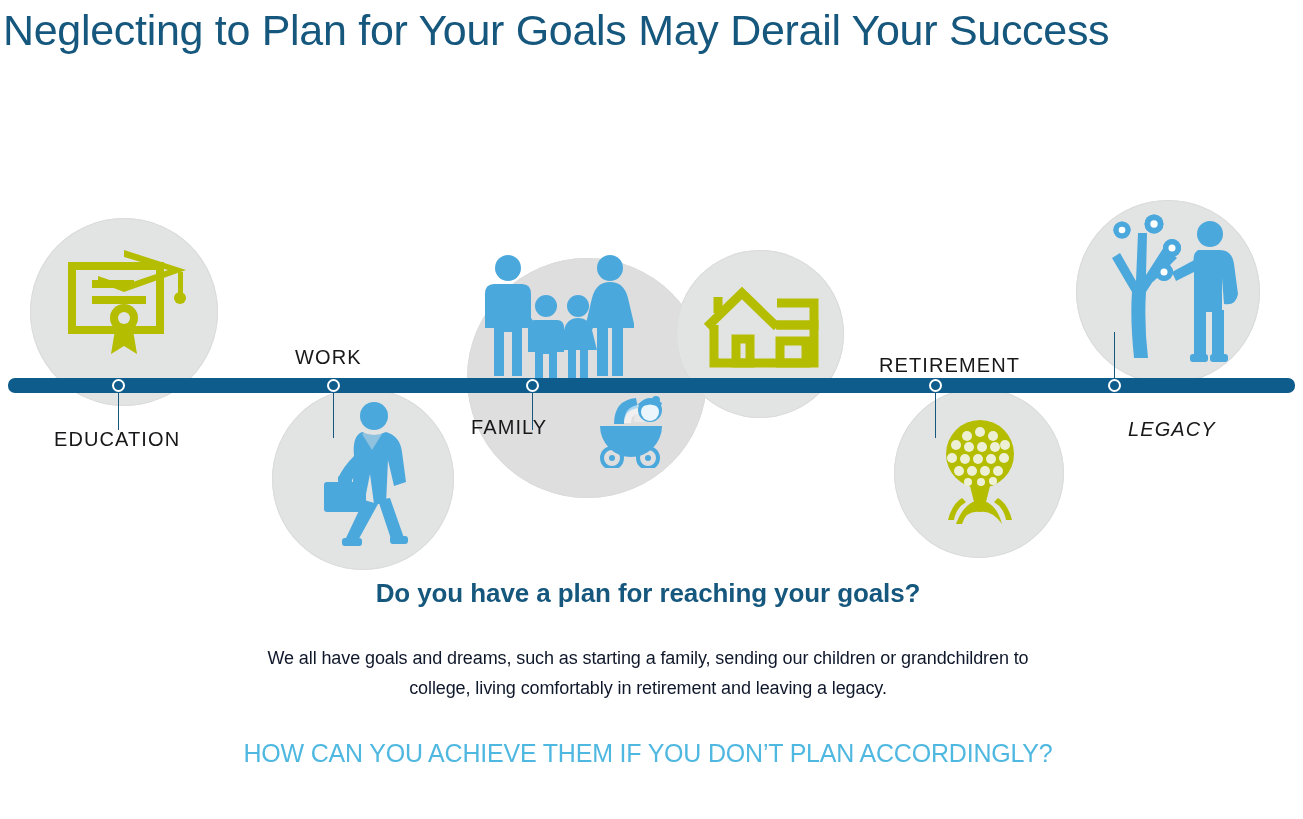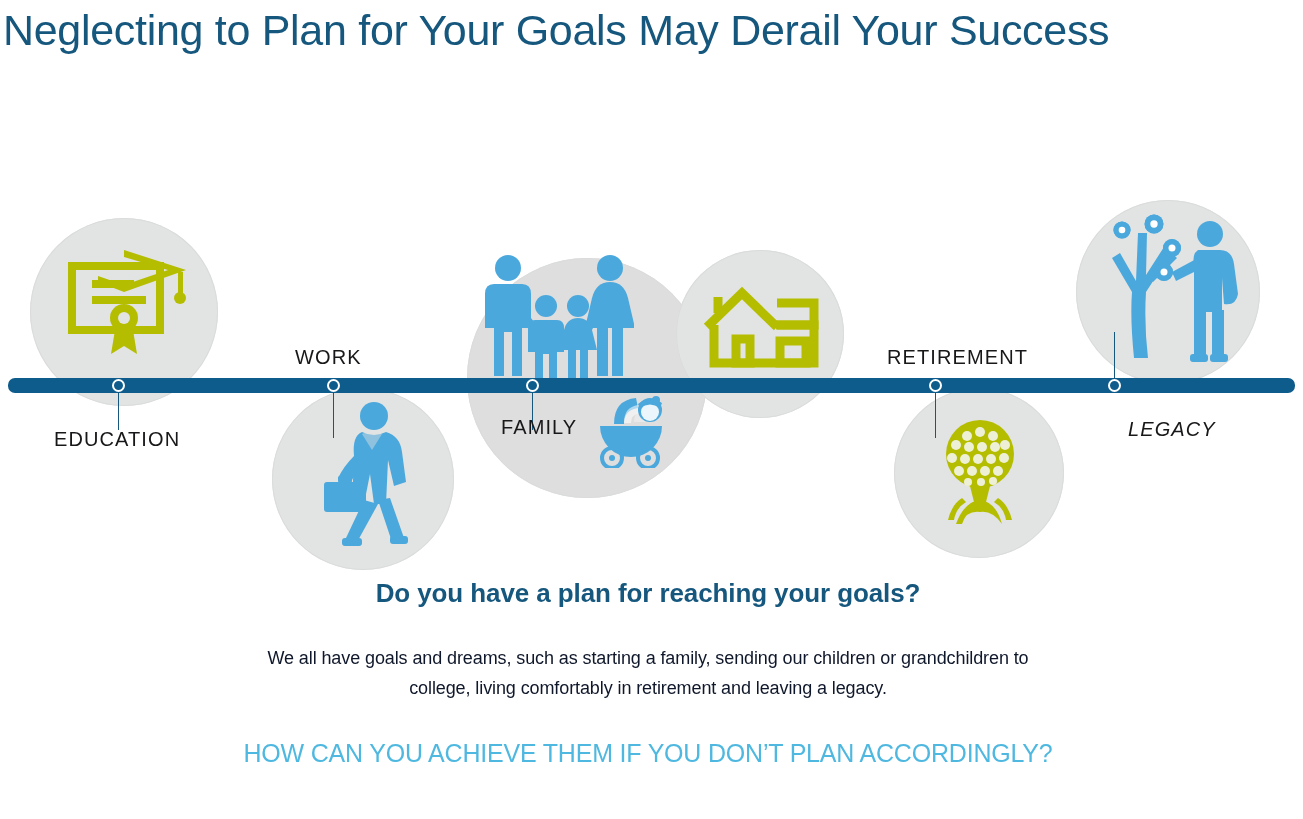--- a/index.html
+++ b/index.html
@@ -308,22 +308,22 @@
         <path d="M100 50 l-26 14 l4 9 l26 -13 z"></path>
         <path d="M96 102 h12 v48 h-12 z M114 102 h12 v48 h-12 z"></path>
         <rect x="92" y="146" width="18" height="8" rx="3"></rect>
         <rect x="112" y="146" width="18" height="8" rx="3"></rect>
       </g>
     </svg>
   </div>
 
   <span class="tl-label" style="left:54px;  top:278px;">EDUCATION</span>
   <span class="tl-label" style="left:295px; top:196px;">WORK</span>
-  <span class="tl-label" style="left:501px; top:266px;">FAMILY</span>
-  <span class="tl-label" style="left:879px; top:196px;margin-left:8px;">RETIREMENT</span>
+  <span class="tl-label" style="left:471px; top:266px;">FAMILY</span>
+  <span class="tl-label" style="left:879px; top:204px;">RETIREMENT</span>
   <span class="tl-label" style="left:1128px;top:268px;font-style:italic;">LEGACY</span>
 </div>
 
 <div id="bottom">
   <div id="sub-heading">Do you have a plan for reaching your goals?</div>
   <div id="body-copy">We all have goals and dreams, such as starting a family, sending our children or grandchildren to college, living comfortably in retirement and leaving a legacy.</div>
   <div id="cta">HOW CAN YOU ACHIEVE THEM IF YOU DON’T PLAN ACCORDINGLY?</div>
 </div>
 
 </body></html>

